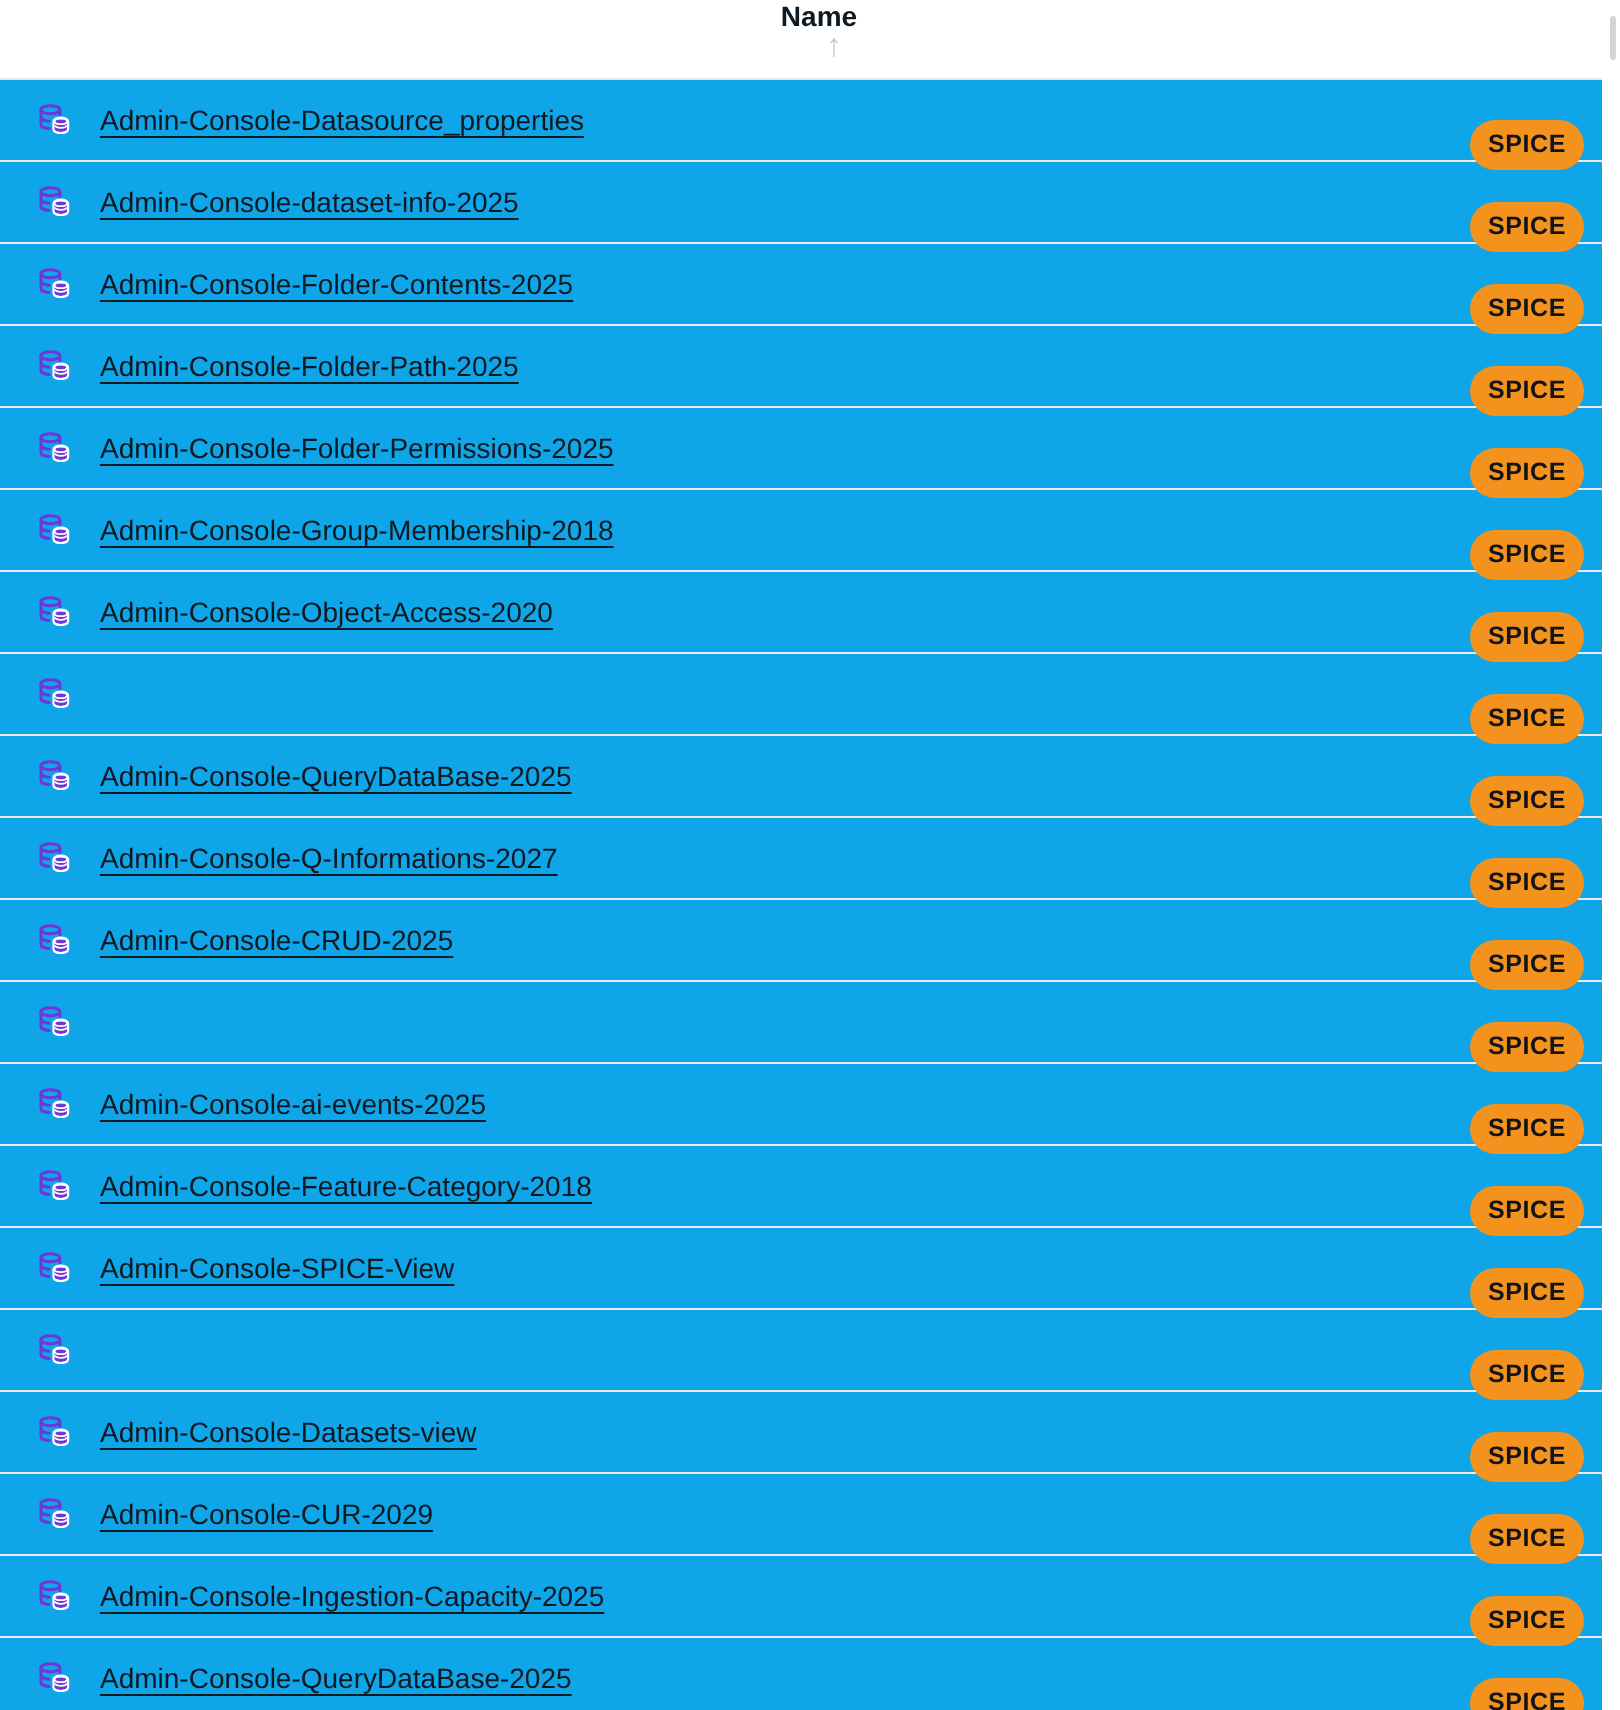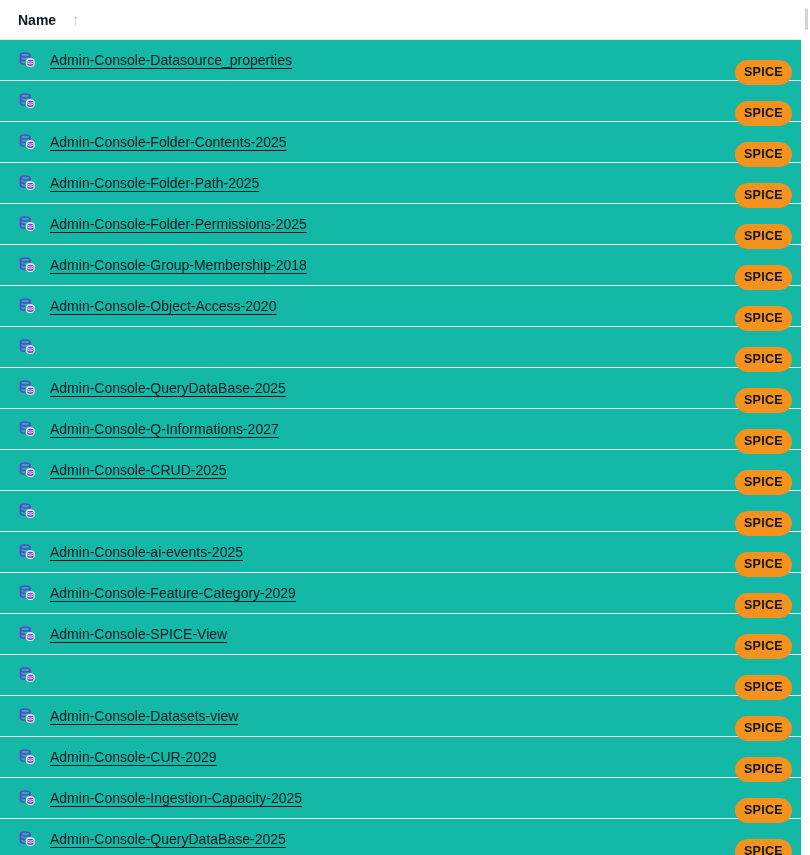--- a/index.html
+++ b/index.html
@@ -19,20 +19,21 @@
   .content {
     width: 801px;
   }
   .header-row {
     display: flex;
     align-items: center;
     height: 40px;
     padding: 0 0 0 18px;
     border-bottom: 1px solid #e8e8e8;
     box-sizing: border-box;
+    flex-direction: column;
   }
   .header-label {
     font-size: 14px;
     font-weight: bold;
     color: #101820;
   }
   .sort-arrow {
     margin-left: 15px;
     font-size: 16px;
     line-height: 1;
@@ -40,21 +41,21 @@
     cursor: pointer;
     user-select: none;
   }
   .row {
     display: flex;
     align-items: center;
     height: 41px;
     padding: 0 9px 0 18px;
     border-bottom: 1px solid #ebebeb;
     box-sizing: border-box;
-    background: #14b8a6;
+    background: #0ea5e9;
   }
   .row-icon {
     width: 18px;
     height: 18px;
     margin-right: 14px;
     flex: none;
     color: var(--icon-color, #6e37d7);
   }
   .row-icon svg { display: block; width: 18px; height: 18px; }
   .row-link {
@@ -132,20 +133,21 @@
           <path d="M2.5 7.6 c0 1.05 1.8 1.9 4.1 2.0"></path>
         </g>
         <g>
           <path d="M9.3 9.7 a3.1 1.35 0 0 1 6.2 0 v3.9 a3.1 1.35 0 0 1 -6.2 0 z" fill="currentColor" stroke="#ffffff" stroke-width="2.2"></path>
           <path d="M9.3 9.7 a3.1 1.35 0 0 1 6.2 0 v3.9 a3.1 1.35 0 0 1 -6.2 0 z" fill="currentColor"></path>
           <ellipse cx="12.4" cy="9.7" rx="3.1" ry="1.35" fill="currentColor" stroke="#ffffff" stroke-width="0.9"></ellipse>
           <path d="M9.5 11.65 a2.9 1.25 0 0 0 5.8 0" fill="none" stroke="#ffffff" stroke-width="0.9"></path>
         </g>
       </svg>
     </span>
+    <a class="row-link">Admin-Console-dataset-info-2025</a>
     <span class="row-spacer"></span>
     <span class="badge">SPICE</span>
   </div>
 
   <div class="row">
     <span class="row-icon">
       <svg viewBox="0 0 18 18" aria-hidden="true">
         <g fill="none" stroke="currentColor" stroke-width="1.5" stroke-linecap="round">
           <ellipse cx="7.2" cy="3.9" rx="4.7" ry="2.0"></ellipse>
           <path d="M2.5 3.9 v7.3 c0 1.1 1.8 1.9 4.1 2.05"></path>
@@ -393,21 +395,21 @@
           <path d="M2.5 7.6 c0 1.05 1.8 1.9 4.1 2.0"></path>
         </g>
         <g>
           <path d="M9.3 9.7 a3.1 1.35 0 0 1 6.2 0 v3.9 a3.1 1.35 0 0 1 -6.2 0 z" fill="currentColor" stroke="#ffffff" stroke-width="2.2"></path>
           <path d="M9.3 9.7 a3.1 1.35 0 0 1 6.2 0 v3.9 a3.1 1.35 0 0 1 -6.2 0 z" fill="currentColor"></path>
           <ellipse cx="12.4" cy="9.7" rx="3.1" ry="1.35" fill="currentColor" stroke="#ffffff" stroke-width="0.9"></ellipse>
           <path d="M9.5 11.65 a2.9 1.25 0 0 0 5.8 0" fill="none" stroke="#ffffff" stroke-width="0.9"></path>
         </g>
       </svg>
     </span>
-    <a class="row-link">Admin-Console-Feature-Category-2029</a>
+    <a class="row-link">Admin-Console-Feature-Category-2018</a>
     <span class="row-spacer"></span>
     <span class="badge">SPICE</span>
   </div>
 
   <div class="row">
     <span class="row-icon">
       <svg viewBox="0 0 18 18" aria-hidden="true">
         <g fill="none" stroke="currentColor" stroke-width="1.5" stroke-linecap="round">
           <ellipse cx="7.2" cy="3.9" rx="4.7" ry="2.0"></ellipse>
           <path d="M2.5 3.9 v7.3 c0 1.1 1.8 1.9 4.1 2.05"></path>

